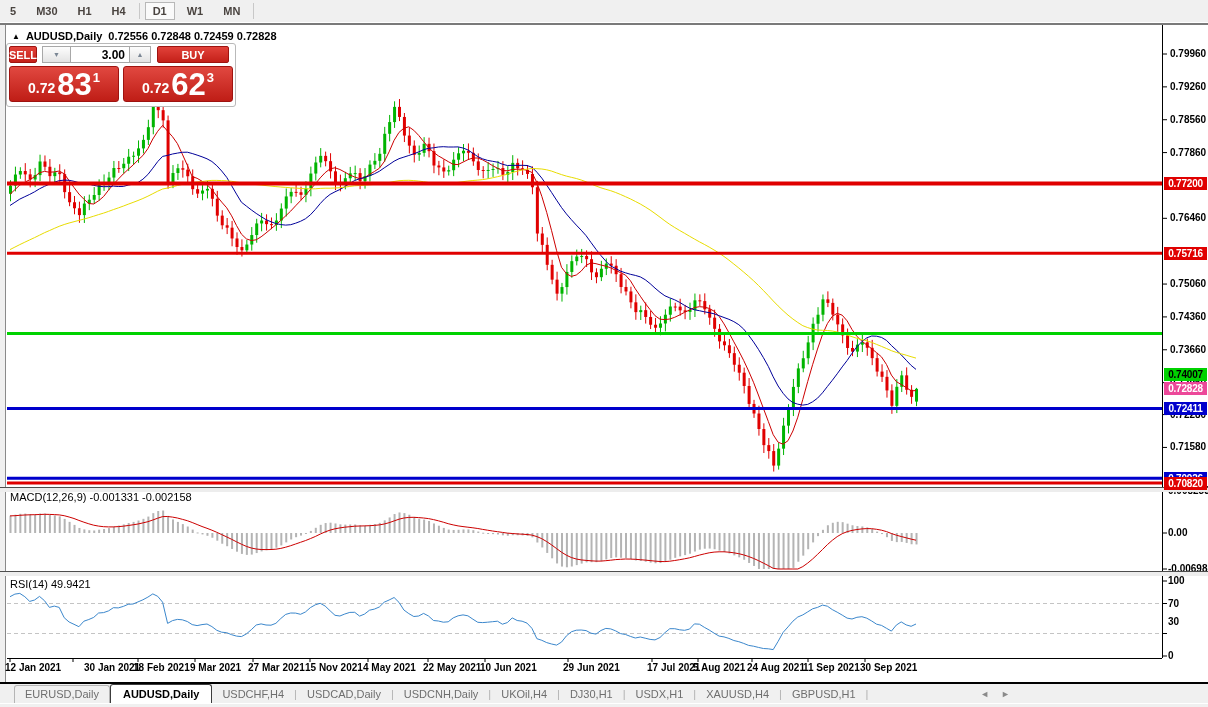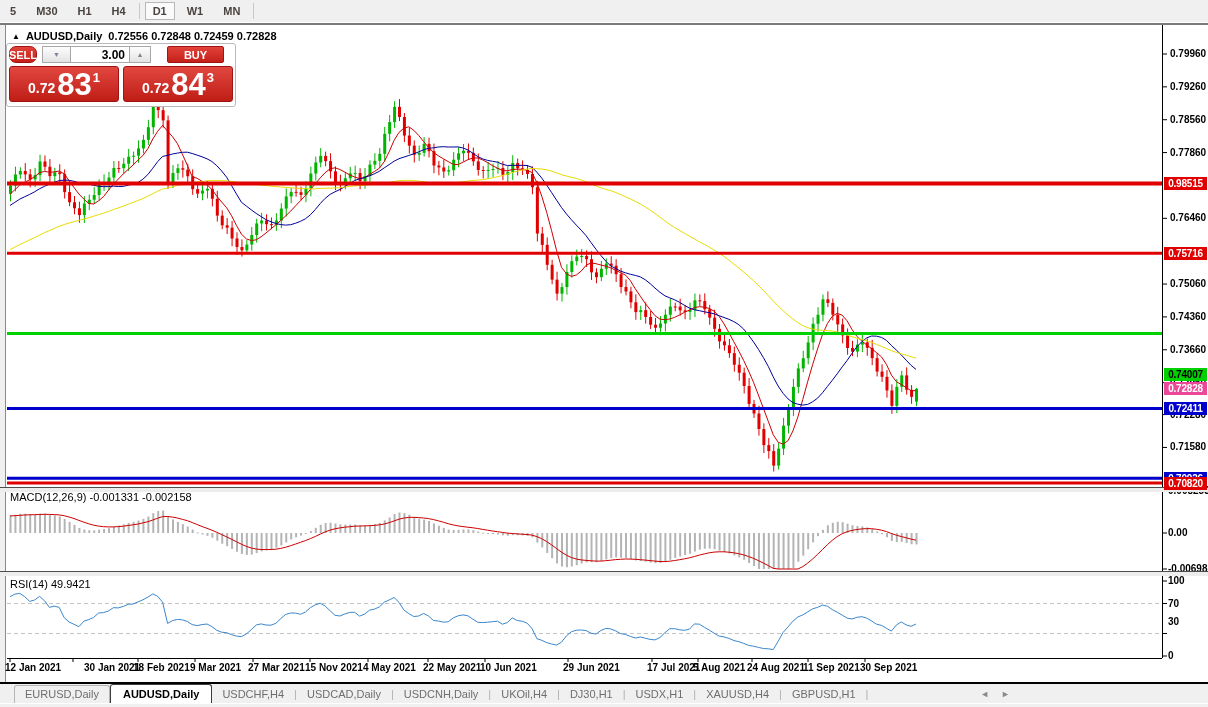--- a/index.html
+++ b/index.html
@@ -35,22 +35,22 @@
   .sub-label{position:absolute;left:10px;font-size:11px;color:#000;z-index:6;white-space:nowrap;}
   .sub-ax{position:absolute;left:1168px;font-size:10px;font-weight:bold;color:#000;z-index:5;white-space:nowrap;}
   .t-label{position:absolute;top:662px;font-size:10px;font-weight:bold;color:#000;z-index:5;white-space:nowrap;}
   
   #trade-panel{position:absolute;left:6px;top:43px;width:230px;height:64px;background:#fff;
                border:1px solid #b9b9b9;border-radius:3px;z-index:10;box-sizing:border-box;padding:2px;}
   .tp-row1{display:flex;align-items:stretch;height:17px;}
   .tp-btn{border:1px solid #9f1310;border-radius:2px;color:#fff;font-size:11px;font-weight:bold;
           background:linear-gradient(#e2423a,#c42019);display:flex;align-items:center;justify-content:center;
           cursor:pointer;padding:0;font-family:"Liberation Sans",sans-serif;}
-  #sell-btn{width:28px;border-radius:7px;}
-  #buy-btn{width:57px;margin-left:16px;}
+  #sell-btn{width:28px;}
+  #buy-btn{width:72px;margin-left:6px;}
   .tp-spin{width:29px;background:linear-gradient(#fdfdfd,#e3e3e3);border:1px solid #a8a8a8;color:#7a8694;
            font-size:7px;display:flex;align-items:center;justify-content:center;cursor:pointer;box-sizing:border-box;}
   .tp-spin.up{width:22px;}
   #vol-input{width:58px;border:1px solid #a8a8a8;border-left:none;border-right:none;font-size:12px;font-weight:bold;
              text-align:right;padding:0 4px;box-sizing:border-box;font-family:"Liberation Sans",sans-serif;color:#000;}
   .tp-row2{display:flex;margin-top:3px;height:36px;gap:4px;}
   .tp-price{flex:1;background:linear-gradient(#e14840,#bf1d16);border:1px solid #9f1310;border-radius:3px;
             color:#fff;display:flex;align-items:flex-end;justify-content:center;cursor:pointer;
             padding-bottom:2px;position:relative;}
   .tp-price .small{font-size:14px;font-weight:bold;margin:0 2px 3px 0;}
@@ -747,42 +747,42 @@
     <button class="tp-btn" id="buy-btn">BUY</button>
   </div>
   <div class="tp-row2">
     <div class="tp-price">
       <span class="small">0.72</span>
       <span class="big">83</span>
       <span class="sup">1</span>
     </div>
     <div class="tp-price">
       <span class="small">0.72</span>
-      <span class="big">84</span>
+      <span class="big">62</span>
       <span class="sup">3</span>
     </div>
   </div>
 </div>
 
 <div class="sub-label" style="top:491px">MACD(12,26,9) -0.001331 -0.002158</div>
 <div class="sub-label" style="top:578px">RSI(14) 49.9421</div>
 
 <div id="price-axis">
     <div class="ax-tick" style="top: 48px;">0.79960</div>
     <div class="ax-tick" style="top: 80.8638px;">0.79260</div>
     <div class="ax-tick" style="top: 113.728px;">0.78560</div>
     <div class="ax-tick" style="top: 146.592px;">0.77860</div>
     <div class="ax-tick" style="top: 212.319px;">0.76460</div>
     <div class="ax-tick" style="top: 278.047px;">0.75060</div>
     <div class="ax-tick" style="top: 310.911px;">0.74360</div>
     <div class="ax-tick" style="top: 343.775px;">0.73660</div>
     <div class="ax-tick" style="top: 376.638px;">0.72960</div>
     <div class="ax-tick" style="top: 408.563px;">0.72280</div>
     <div class="ax-tick" style="top: 441.427px;">0.71580</div>
-    <div class="ax-badge" style="top: 177.077px; background: rgb(224, 0, 0); color: rgb(255, 255, 255);">0.98515</div>
+    <div class="ax-badge" style="top: 177.077px; background: rgb(224, 0, 0); color: rgb(255, 255, 255);">0.77200</div>
     <div class="ax-badge" style="top: 246.749px; background: rgb(224, 0, 0); color: rgb(255, 255, 255);">0.75716</div>
     <div class="ax-badge" style="top: 326.984px; background: rgb(0, 210, 0); color: rgb(0, 0, 0); margin-top: 41px;">0.74007</div>
     <div class="ax-badge" style="top: 382.336px; background: #ec4899; color: rgb(255, 255, 255);">0.72828</div>
     <div class="ax-badge" style="top: 401.913px; background: rgb(0, 0, 204); color: rgb(255, 255, 255);">0.72411</div>
     <div class="ax-badge" style="top: 471.631px; background: rgb(0, 0, 204); color: rgb(255, 255, 255);">0.70926</div>
     <div class="ax-badge" style="top: 476.608px; background: rgb(224, 0, 0); color: rgb(255, 255, 255);">0.70820</div>
   </div>
 <div id="sub-axes">
     <div class="sub-ax" style="top: 485px;">0.008253</div>
     <div class="sub-ax" style="top: 527px;">0.00</div>

